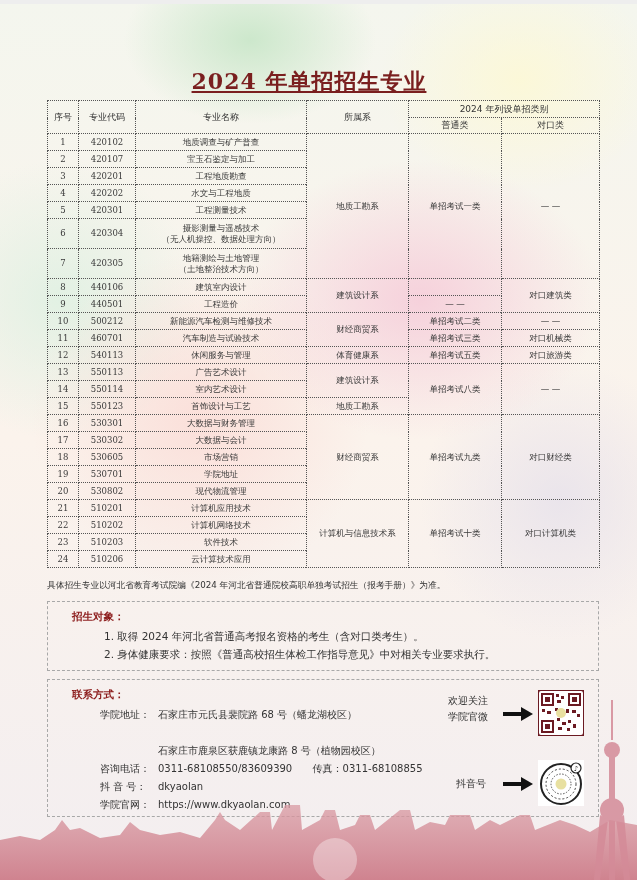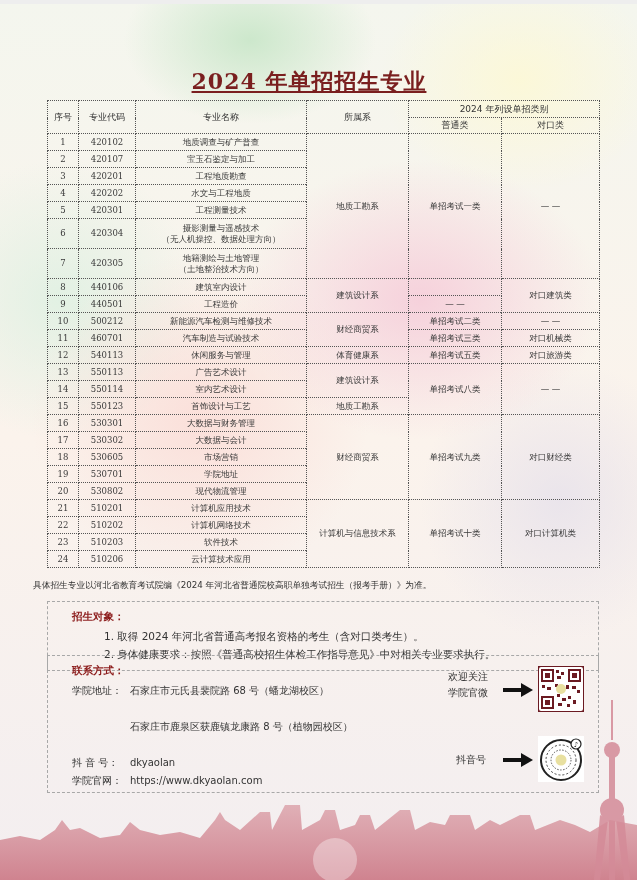--- a/index.html
+++ b/index.html
@@ -32,35 +32,35 @@
     padding:0; line-height:11px; font-weight:normal;
   }
   table.majors th {
     font-family:"DejaVu Sans","Liberation Sans",sans-serif; font-size:9px; color:#333;margin-top:16px;
   }
   table.majors tr.h1 th { height:16px; }
   table.majors tr.h2 th { height:15px; }
   table.majors tr.r td { height:16px; }
   table.majors tr.tall td { height:29px; }
   .note {
-    position:absolute; left:33px; top:580px; font-size:8.7px; color:#333;
+    position:absolute; left:47px; top:580px; font-size:8.7px; color:#333;
     white-space:nowrap;
   }
   .box {
     position:absolute; left:47px; width:552px; border:1px dashed #a8a8a8;
     box-sizing:border-box;
   }
   .box1 { top:601px; height:70px; }
-  .box2 { top:655px; height:138px; }
+  .box2 { top:679px; height:138px; }
   .box-title { position:absolute; left:24px; font-weight:bold; color:#8b1a1a; font-size:10.5px; }
   .box1 .box-title { top:8px; }
   .box1 .line { position:absolute; left:24px; font-size:10.5px; color:#333; white-space:nowrap;margin-left:32px; }
   .box2 .box-title { top:8px; }
   .contact { position:absolute; left:24px; font-size:10px; color:#333; white-space:nowrap; }
-  .contact .lbl { display:inline-block; width:58px; }
+  .contact .lbl { display:inline-block; width:58px;margin-left:28px; }
   .contact .val { display:inline-block; }
   .qr-label { position:absolute; font-family:"DejaVu Serif","Liberation Serif",serif; font-size:10px; color:#333; line-height:16px; }
   .arrow { position:absolute; width:30px; height:14px; }
   .qr { position:absolute; width:46px; height:46px; background:#fff; }
   .skyline { position:absolute; left:0; top:800px; width:637px; height:80px; }
   .tower { position:absolute; }
 </style>
 </head>
 <body>
 
@@ -258,20 +258,25 @@
   <div class="line" style="top:46px">2. 身体健康要求：按照《普通高校招生体检工作指导意见》中对相关专业要求执行。</div>
 </div>
 
 <div class="box box2">
   <div class="box-title">联系方式：</div>
   <div class="contact" style="top:28px">
     <span class="lbl">学院地址：</span><span class="val">石家庄市元氏县裴院路 68 号（蟠龙湖校区）</span>
   </div>
   <div class="contact" style="top:64px">
     <span class="lbl"></span><span class="val">石家庄市鹿泉区获鹿镇龙康路 8 号（植物园校区）</span>
+  </div>
+  <div class="contact" style="top:82px">
+    <span class="lbl">咨询电话：</span><span class="val">0311-68108550/83609390</span>
+    <span style="display:inline-block;width:14px"></span>
+    <span>传真：</span><span>0311-68108855</span>
   </div>
   <div class="contact" style="top:100px">
     <span class="lbl">抖 音 号：</span><span class="val">dkyaolan</span>
   </div>
   <div class="contact" style="top:118px">
     <span class="lbl">学院官网：</span><span class="val">https://www.dkyaolan.com</span>
   </div>
 
   <div class="qr-label" style="left:400px;top:13px">
     <div>欢迎关注</div>

